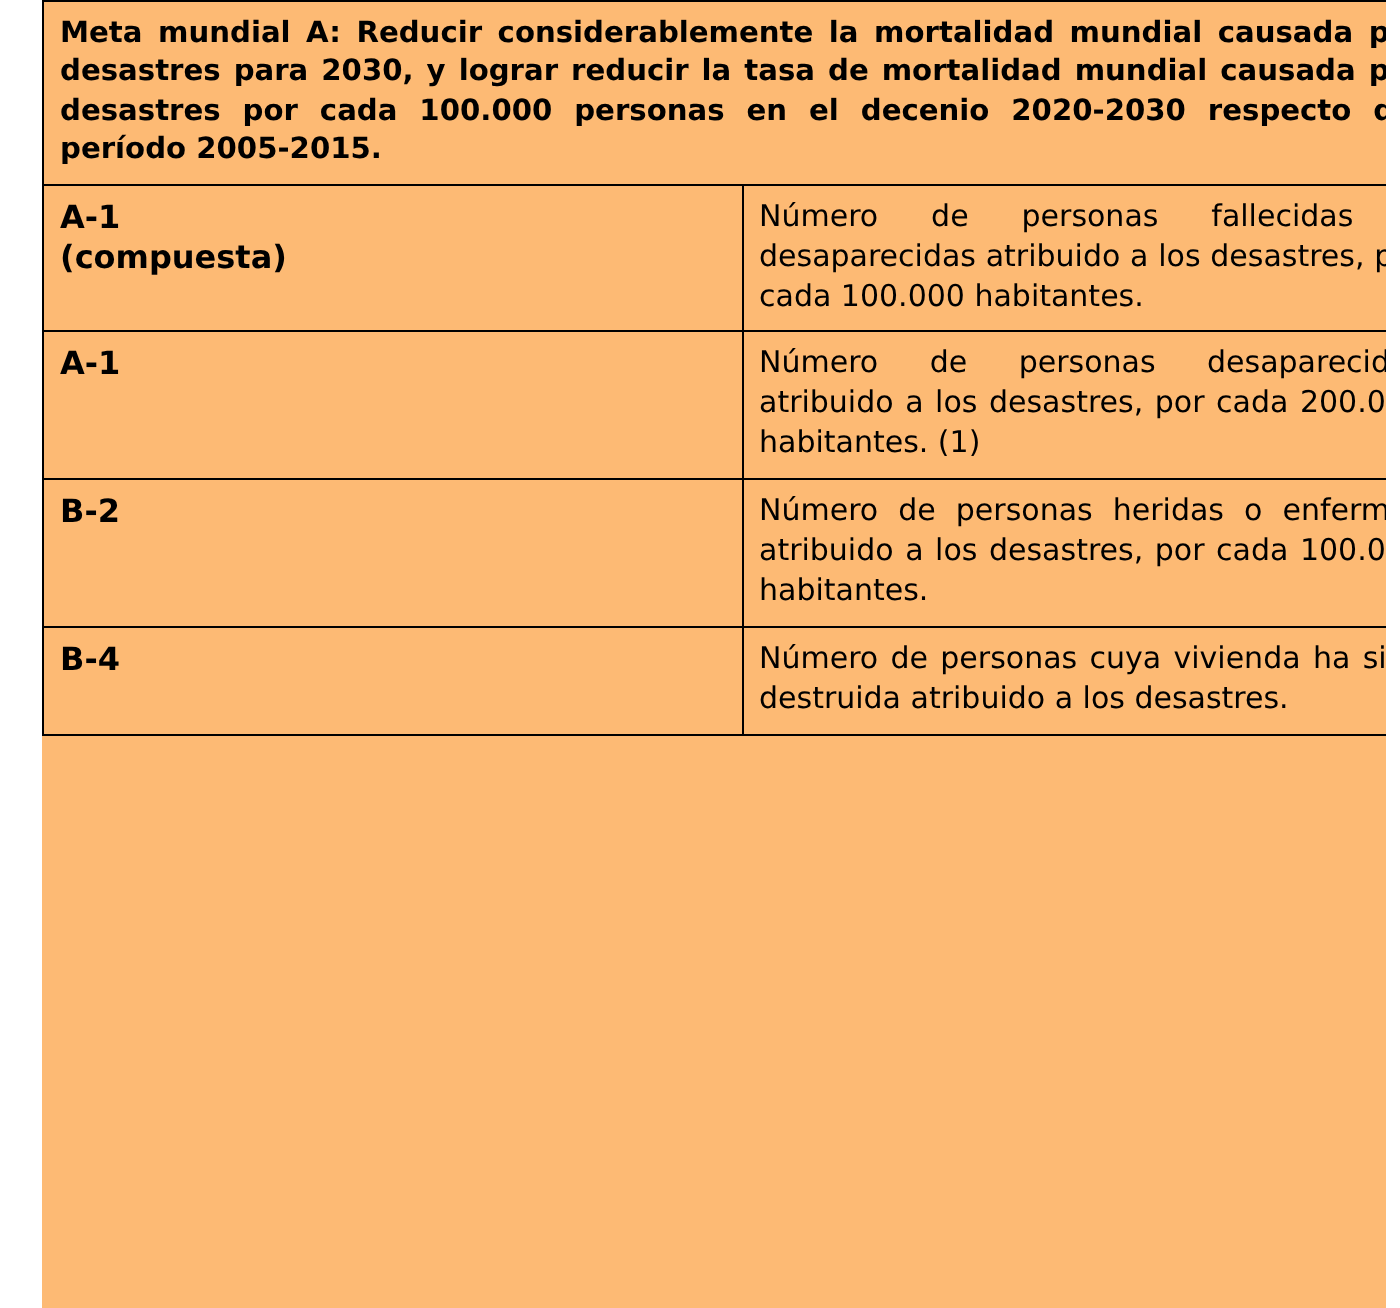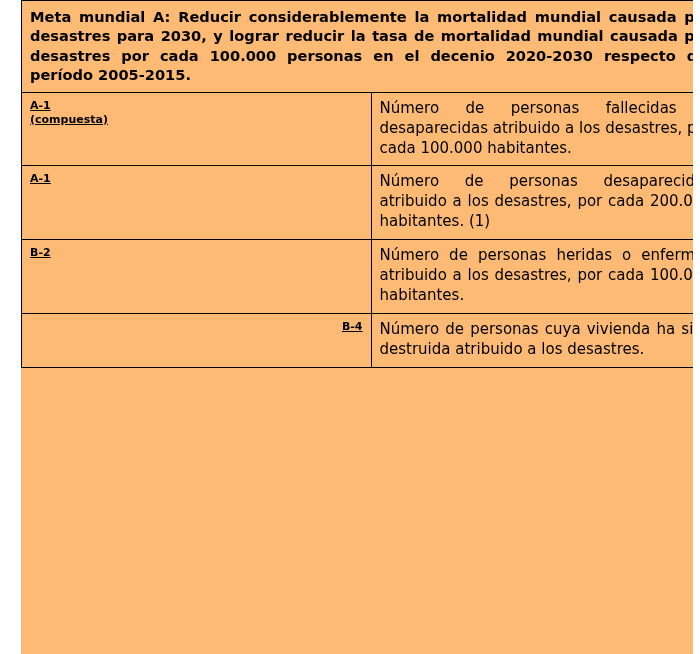--- a/index.html
+++ b/index.html
@@ -38,39 +38,37 @@
     font-weight: bold;
     font-size: 14.6px;
     line-height: 1.33;
     text-align: justify;
     text-justify: inter-word;
     padding: 7px 9px 8px 9px;
   }
   .code-cell {
     width: 136px;
     font-weight: bold;
-    font-size: 11px;
+    font-size: 16px;
     line-height: 1.3;
     padding: 8px 8px 8px 9px;
     white-space: pre-line;
-    text-decoration: underline;
   }
   .desc-cell {
     font-size: 15px;
     line-height: 1.33;
     text-align: justify;
     text-justify: inter-word;
     padding: 8px 9px 8px 10px;
   }
   .desc-cell.last-open {
     border-bottom: none;
   }
   .code-cell.last-open {
     border-bottom: none;
-    text-align: right;
   }
 </style>
 </head>
 <body>
 
 <div class="page">
   <table class="indicators">
     <tbody>
 
       <tr>

